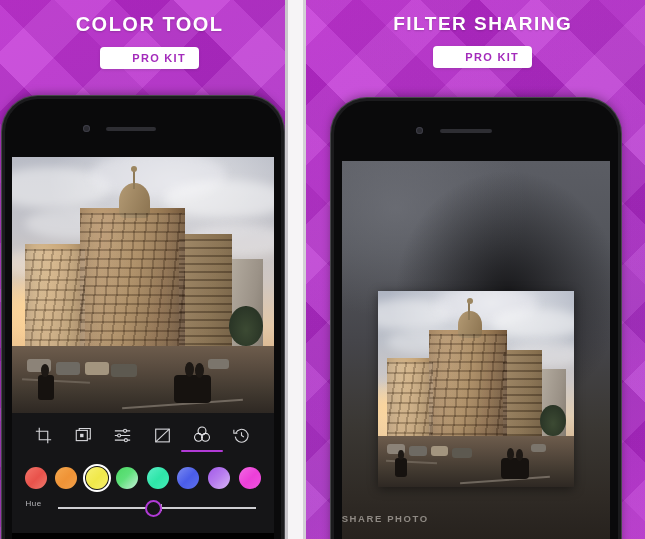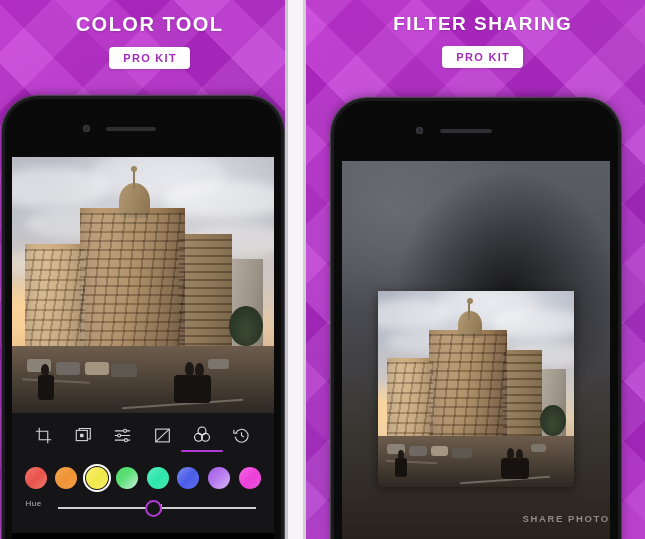--- a/index.html
+++ b/index.html
@@ -39,21 +39,21 @@
   .hdr{ position:absolute; left:14px; right:0; top:0; text-align:center; z-index:5; }
   .hdr h1{
     font-size:20px; font-weight:bold; letter-spacing:1.5px; color:#ffffff;
     margin-top:13px; text-shadow:0 1px 2px rgba(0,0,0,.18);
   }
   .panel.right .hdr h1{ font-size:19px; }
   .pro-kit{
     display:inline-block; margin-top:11px;
     background:#ffffff; color:#a32bbb;
     font-size:11px; font-weight:bold; letter-spacing:1.3px;
-    padding:5px 13px 5px 14px; border-radius:4px;
+    padding:5px 13px 5px 32px; border-radius:4px;
     box-shadow:0 1px 3px rgba(0,0,0,.12);
   }
 
   
   .phone{
     position:absolute; left:50%; transform:translateX(-50%);
     background:#1b1b1d;
     border-radius:36px 36px 0 0;
     box-shadow:0 0 0 1px #46464a, 0 -2px 10px rgba(0,0,0,.35);
   }
@@ -241,21 +241,21 @@
   .rtitle{
     position:absolute; left:0; right:0; top:11px; text-align:center;
     color:#e9e9ec; font-size:11.5px; letter-spacing:.2px;
   }
   .rphoto{
     position:absolute; left:50%; top:130px; transform:translateX(-50%);
     width:196px; height:196px; overflow:hidden;
     background:#2b2520; box-shadow:0 2px 10px rgba(0,0,0,.45);
   }
   .rshare{
-    position:absolute; left:0; right:0; top:352px; text-align:right;
+    position:absolute; left:0; right:0; top:352px; text-align:left;
     color:#8f8a84; font-size:9.5px; font-weight:bold; letter-spacing:1.6px;
   }
 </style>
 </head>
 <body>
 
 <div id="app">
 
   <section class="panel left">
     <div class="bg"></div>

